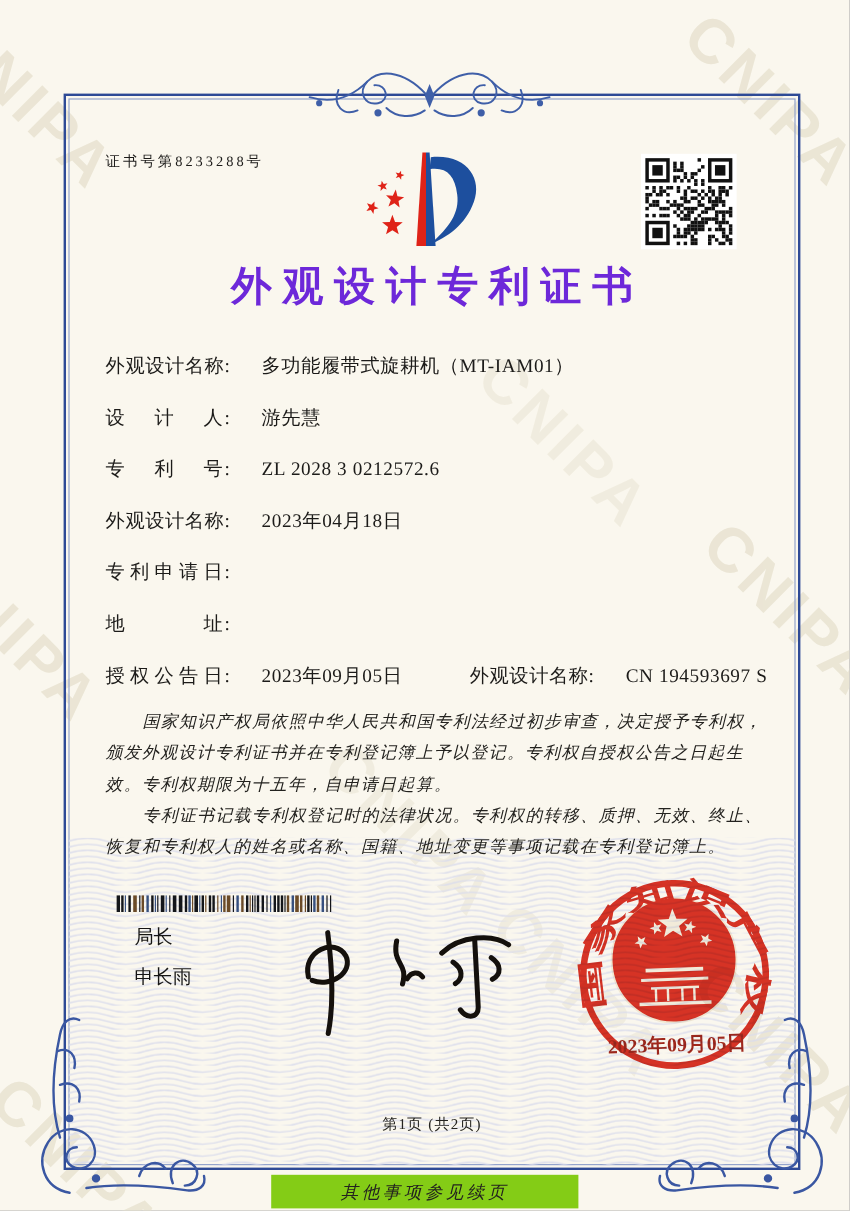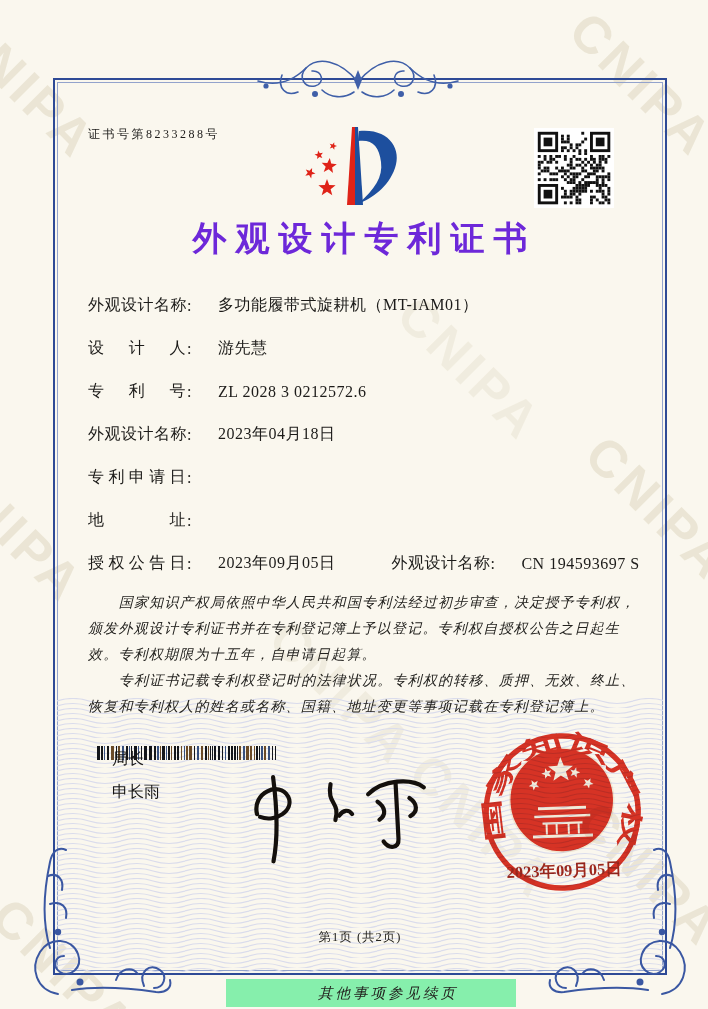--- a/index.html
+++ b/index.html
@@ -61,37 +61,37 @@
   .fvalue{margin-left:26px;}
   .fpair2{margin-left:56px;}
   .paras{
     position:absolute;left:88px;top:590px;width:550px;z-index:4;
     font-size:14px;line-height:26px;color:#23221f;letter-spacing:1.2px;
     font-style:italic;
   }
   .paras p{margin:0;text-indent:2.2em;}
   .barcode{position:absolute;left:97px;top:746px;z-index:4;}
   .signer{
-    position:absolute;left:112px;top:742px;z-index:4;
+    position:absolute;left:112px;top:765px;z-index:4;
     font-family:"Liberation Sans","DejaVu Sans",sans-serif;
     font-size:16px;color:#161514;line-height:33px;
   }
   .signature{position:absolute;left:235px;top:758px;z-index:4;}
   .seal{
     position:absolute;left:468px;top:720px;z-index:5;
     mix-blend-mode:multiply;opacity:.95;transform:rotate(-2deg);
   }
   .page-num{
     position:absolute;left:53px;top:929px;width:614px;z-index:4;
     text-align:center;font-size:12.5px;color:#24231f;letter-spacing:1px;
   }
   .cont-note{
     position:absolute;left:226px;top:979px;width:256px;height:28px;z-index:4;
-    background:#86efac;display:flex;align-items:center;justify-content:center;
-    font-size:14.5px;font-style:italic;letter-spacing:3px;color:#23221f;padding-left:34px;
+    background:#84cc16;display:flex;align-items:center;justify-content:center;
+    font-size:14.5px;font-style:italic;letter-spacing:3px;color:#23221f;
   }
 </style>
 </head>
 <body>
 
 <div class="page">
 
   <span class="wm" style="left:-18px;top:2px;">CNIPA</span>
   <span class="wm" style="left:600px;top:0px;">CNIPA</span>
   <span class="wm light" style="left:428px;top:284px;">CNIPA</span>

